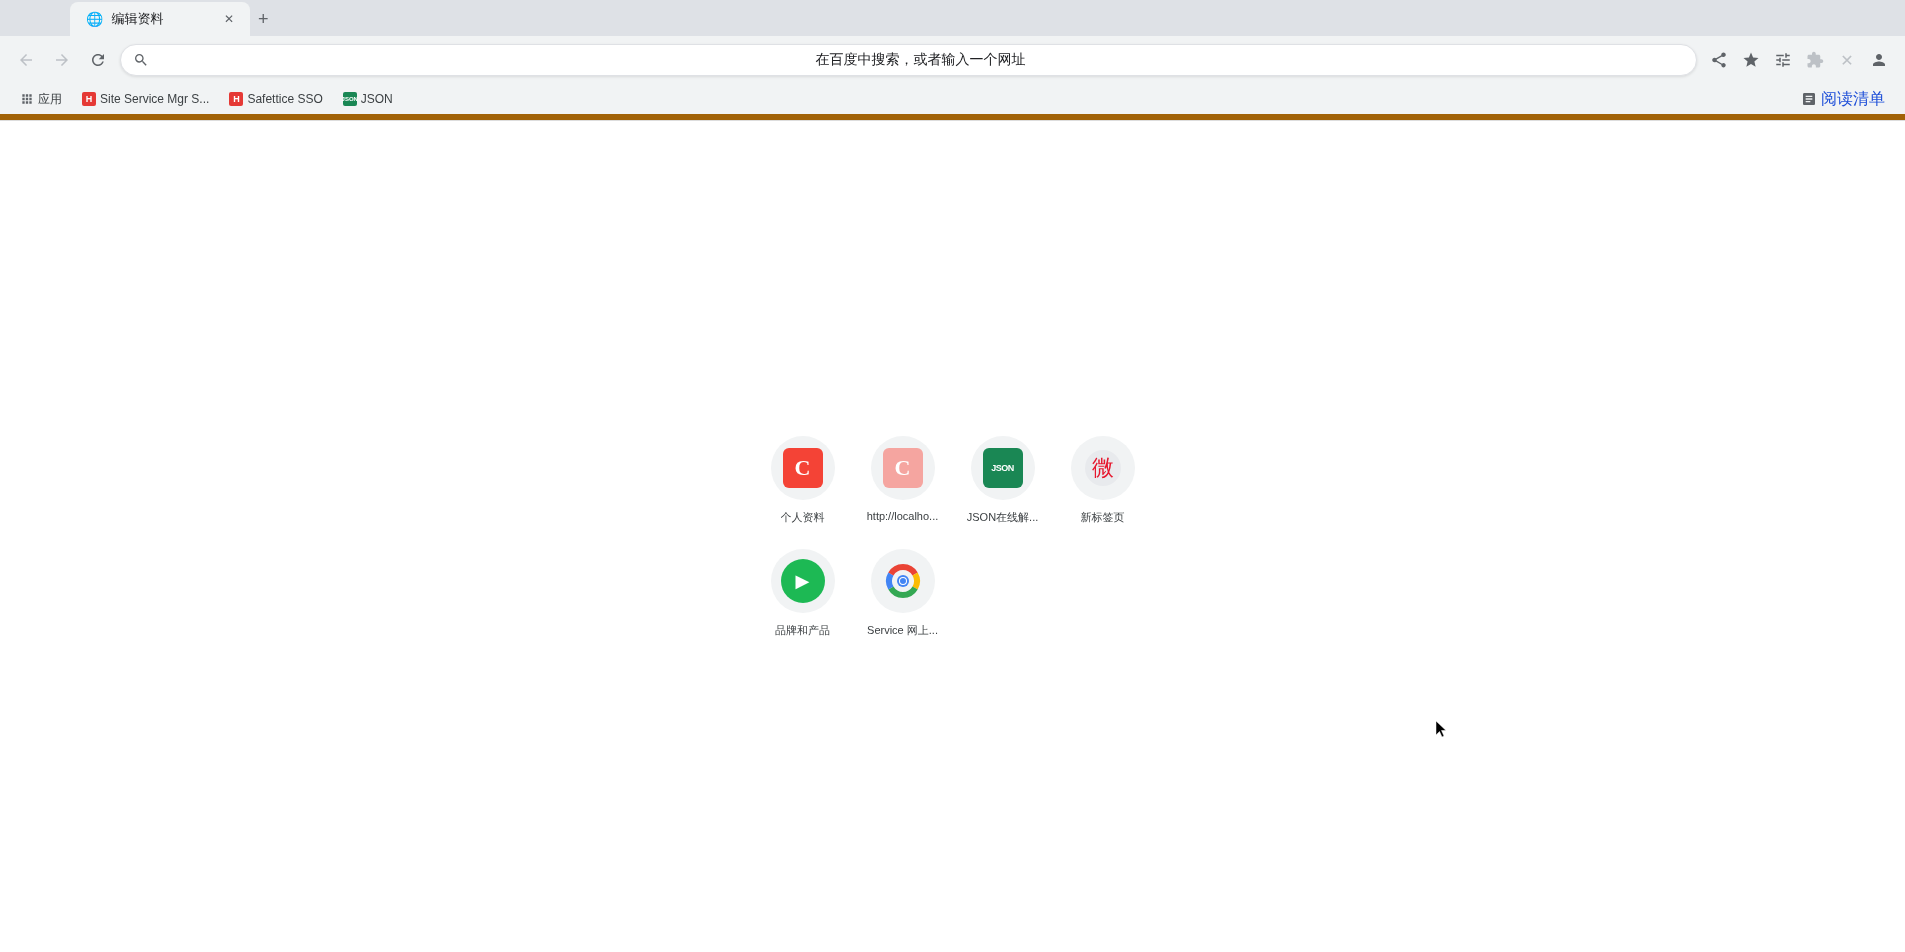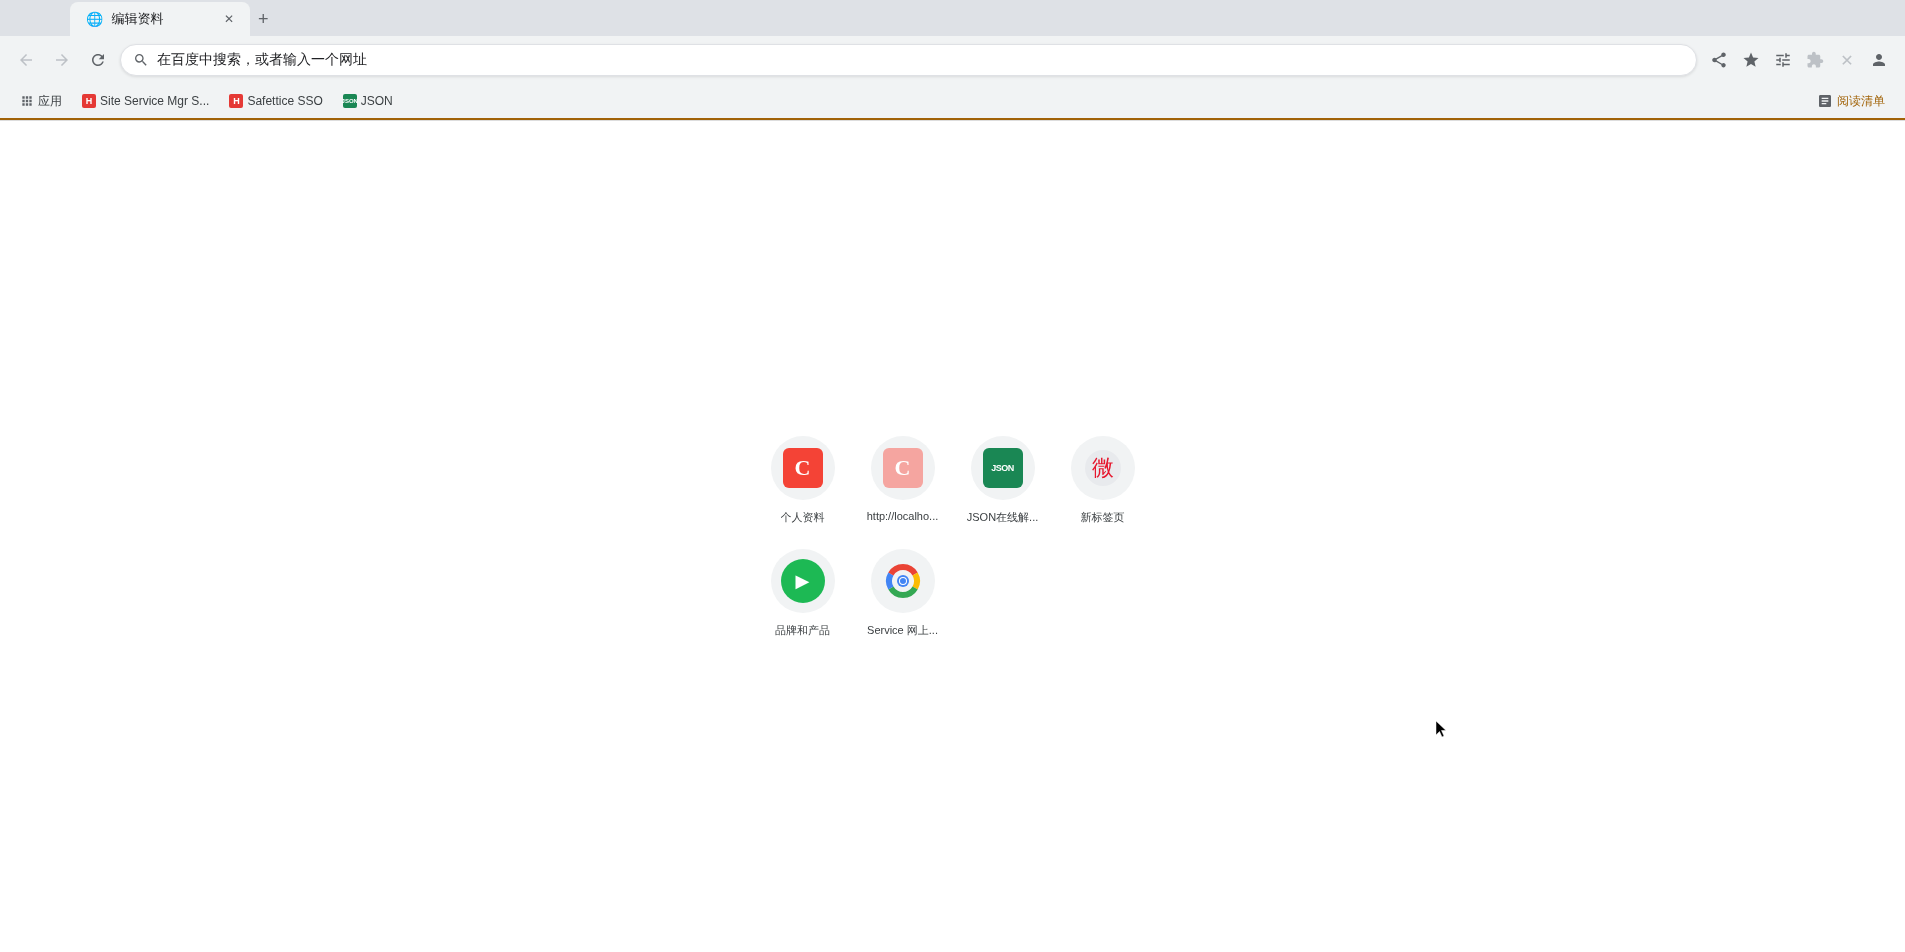--- a/index.html
+++ b/index.html
@@ -74,20 +74,21 @@
       padding: 0 12px;
       gap: 8px;
       border: 1px solid #dfe1e5;
       box-shadow: 0 1px 3px rgba(0,0,0,0.1);
     }
 
     .address-text {
       font-size: 14px;
       color: #202124;
       flex: 1;
+      text-align: center;
     }
 
     .toolbar-right {
       display: flex;
       align-items: center;
       gap: 4px;
     }
 
     .toolbar-btn {
       width: 28px;
@@ -100,21 +101,21 @@
       align-items: center;
       justify-content: center;
       color: #5f6368;
       font-size: 16px;
     }
 
     
     .bookmarks-bar {
       height: 36px;
       background: #f1f3f4;
-      border-bottom: 2px solid #a16207;
+      border-bottom: 6px solid #a16207;
       display: flex;
       align-items: center;
       padding: 0 12px;
       gap: 4px;
     }
 
     .bookmark-item {
       display: flex;
       align-items: center;
       gap: 4px;
@@ -127,22 +128,22 @@
     }
 
     .reading-list-btn {
       margin-left: auto;
       display: flex;
       align-items: center;
       gap: 4px;
       padding: 4px 8px;
       border-radius: 4px;
       cursor: pointer;
-      font-size: 12px;
-      color: #a16207;
+      font-size: 16px;
+      color: #1d4ed8;
     }
 
     
     .page-content {
       background: #fff;
       height: calc(952px - 120px);
       display: flex;
       align-items: center;
       justify-content: center;
     }

